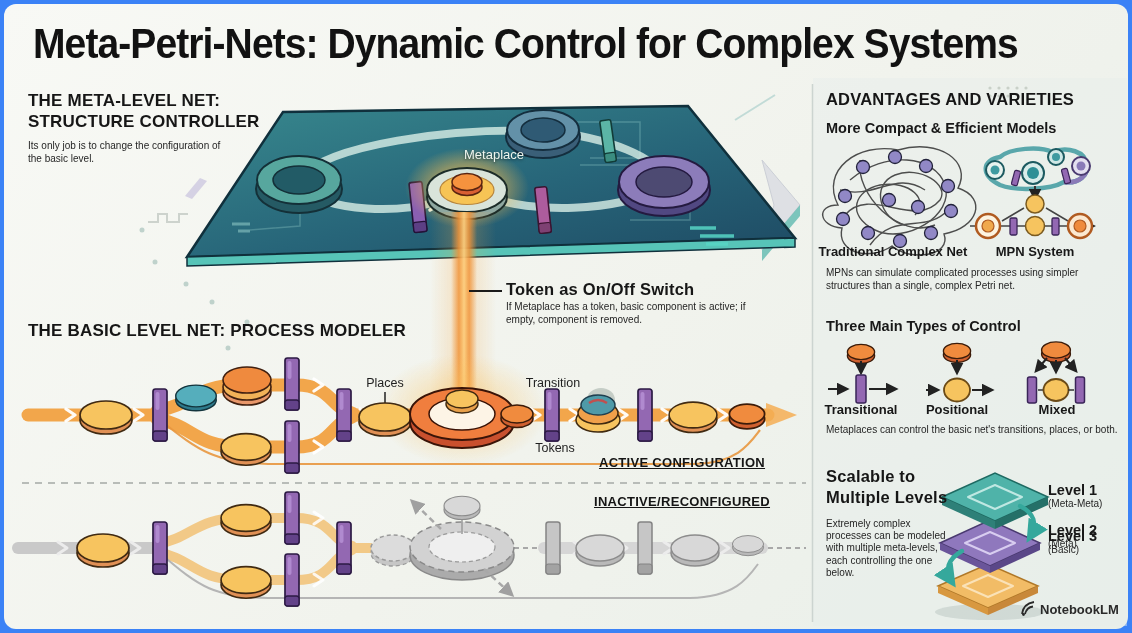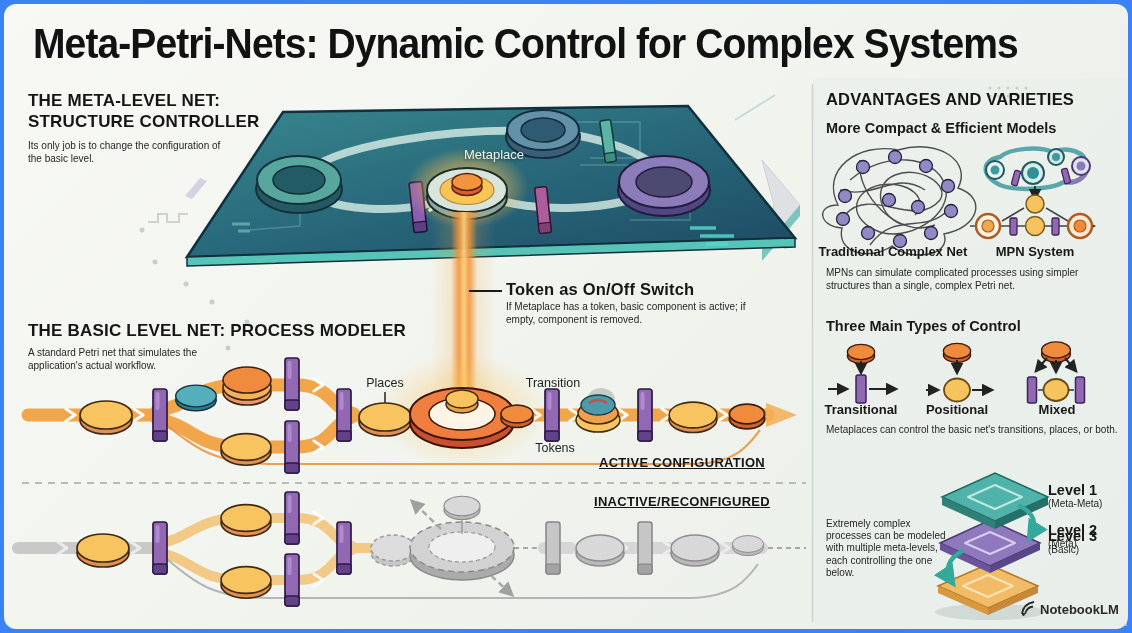--- a/index.html
+++ b/index.html
@@ -426,41 +426,44 @@
     <div>THE META-LEVEL NET:</div>
     <div>STRUCTURE CONTROLLER</div>
   </div>
   <div class="t body" style="left:28px;top:140px;width:205px;">Its only job is to change the configuration of the basic level.</div>
   <div class="t metaplace center" style="left:424px;top:147px;width:100px;text-align:right;">Metaplace</div>
 
   <div class="t h2" style="left:506px;top:280px;">Token as On/Off Switch</div>
   <div class="t body" style="left:506px;top:301px;width:265px;">If Metaplace has a token, basic component is active; if empty, component is removed.</div>
 
   <div class="t h1" style="left:28px;top:321px;white-space:nowrap;">THE BASIC LEVEL NET: PROCESS MODELER</div>
-  <div class="t body" style="left:28px;top:347px;width:170px;">A standard Petri net that simulates the application's actual workflow.</div>
 
   <div class="t lab center" style="left:355px;top:376px;width:60px;">Places</div>
   <div class="t lab center" style="left:513px;top:376px;width:80px;">Transition</div>
   <div class="t lab center" style="left:515px;top:441px;width:80px;">Tokens</div>
 
   <div class="t caps right" style="left:582px;top:455px;width:200px;">ACTIVE CONFIGURATION</div>
   <div class="t caps right" style="left:582px;top:494px;width:200px;">INACTIVE/RECONFIGURED</div>
 
   <div class="t h2" style="left:826px;top:90px;">ADVANTAGES AND VARIETIES</div>
   <div class="t h3" style="left:826px;top:120px;">More Compact &amp; Efficient Models</div>
   <div class="t blab center" style="left:818px;top:244px;width:150px;">Traditional Complex Net</div>
   <div class="t blab center" style="left:975px;top:244px;width:120px;">MPN System</div>
   <div class="t body" style="left:826px;top:267px;width:292px;">MPNs can simulate complicated processes using simpler structures than a single, complex Petri net.</div>
 
   <div class="t h3" style="left:826px;top:318px;">Three Main Types of Control</div>
   <div class="t blab center" style="left:801px;top:402px;width:120px;">Transitional</div>
   <div class="t blab center" style="left:897px;top:402px;width:120px;">Positional</div>
   <div class="t blab center" style="left:997px;top:402px;width:120px;">Mixed</div>
   <div class="t body" style="left:826px;top:424px;width:310px;">Metaplaces can control the basic net's transitions, places, or both.</div>
 
+  <div class="t h2" style="left:826px;top:466px;line-height:1.25;">
+    <div>Scalable to</div>
+    <div>Multiple Levels</div>
+  </div>
   <div class="t body" style="left:826px;top:518px;width:132px;line-height:1.22;">Extremely complex processes can be modeled with multiple meta-levels, each controlling the one below.</div>
 
   <div class="t" style="left:1048px;top:482px;">
     <div class="h3">Level 1</div>
     <div class="body">(Meta-Meta)</div>
   </div>
   <div class="t" style="left:1048px;top:522px;">
     <div class="h3">Level 2</div>
     <div class="body">(Meta)</div>
   </div>

